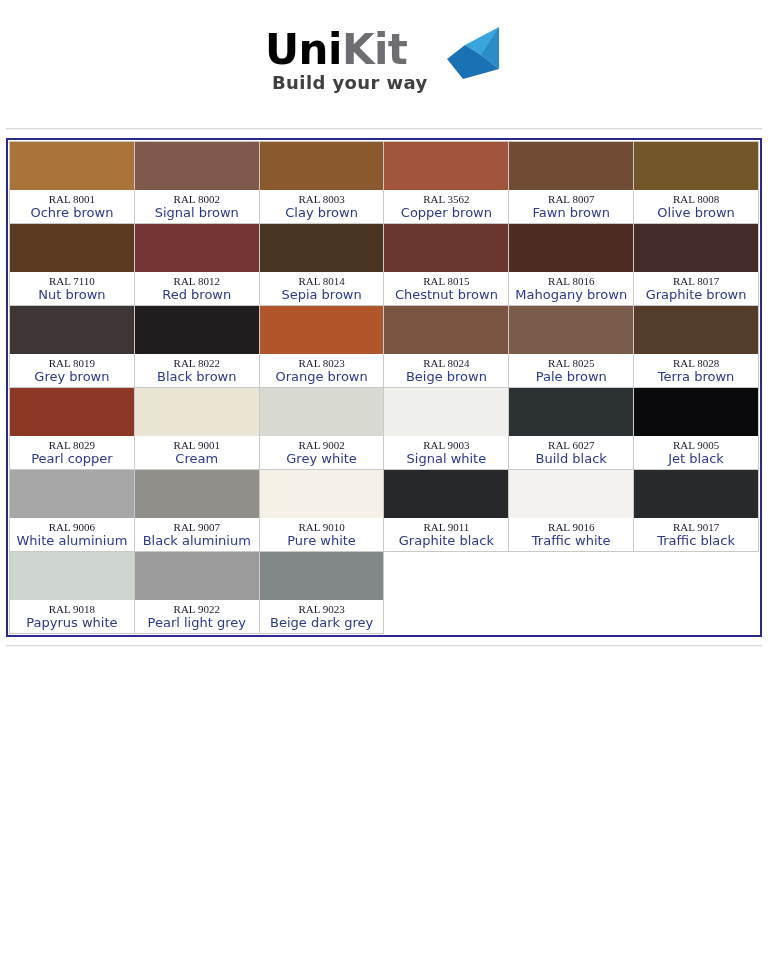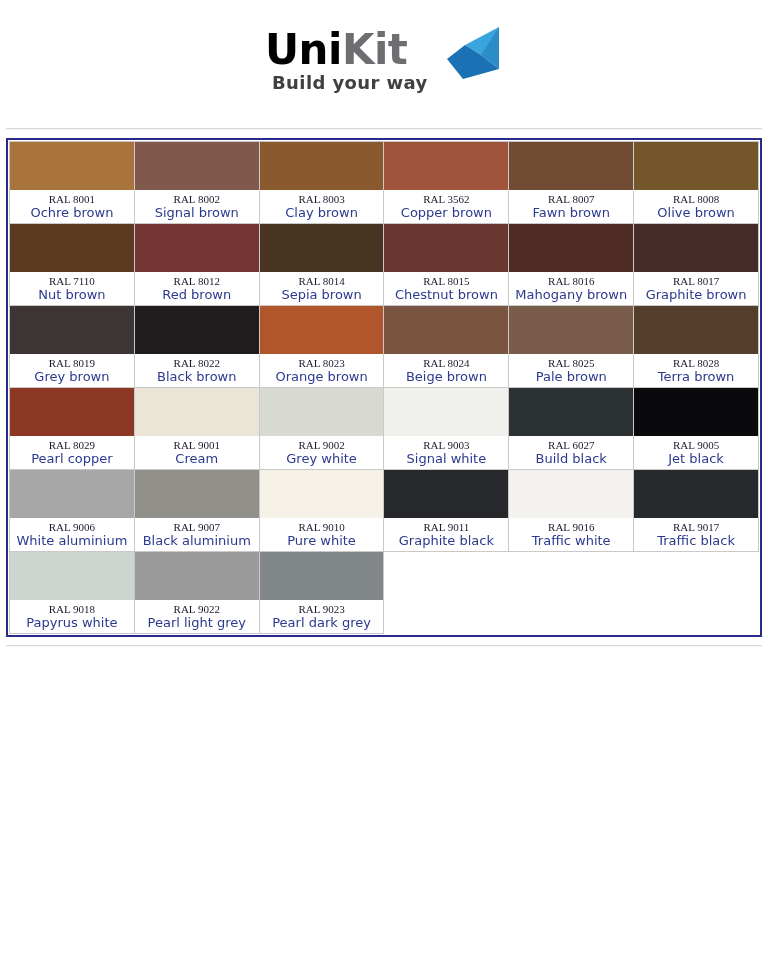--- a/index.html
+++ b/index.html
@@ -382,21 +382,21 @@
               <span class="swatch" style="background: rgb(155, 155, 155);"></span>
               <div class="caption">
                 <span class="code">RAL 9022</span>
                 <span class="name">Pearl light grey</span>
               </div>
             </td>
             <td>
               <span class="swatch" style="background: rgb(130, 135, 137);"></span>
               <div class="caption">
                 <span class="code">RAL 9023</span>
-                <span class="name">Pearl dark grey</span>
+                <span class="name">Beige dark grey</span>
               </div>
             </td>
             <td class="empty">&nbsp;</td>
             <td class="empty">&nbsp;</td>
             <td class="empty">&nbsp;</td>
           </tr>
         </tbody>
     </table>
   </div>
 

